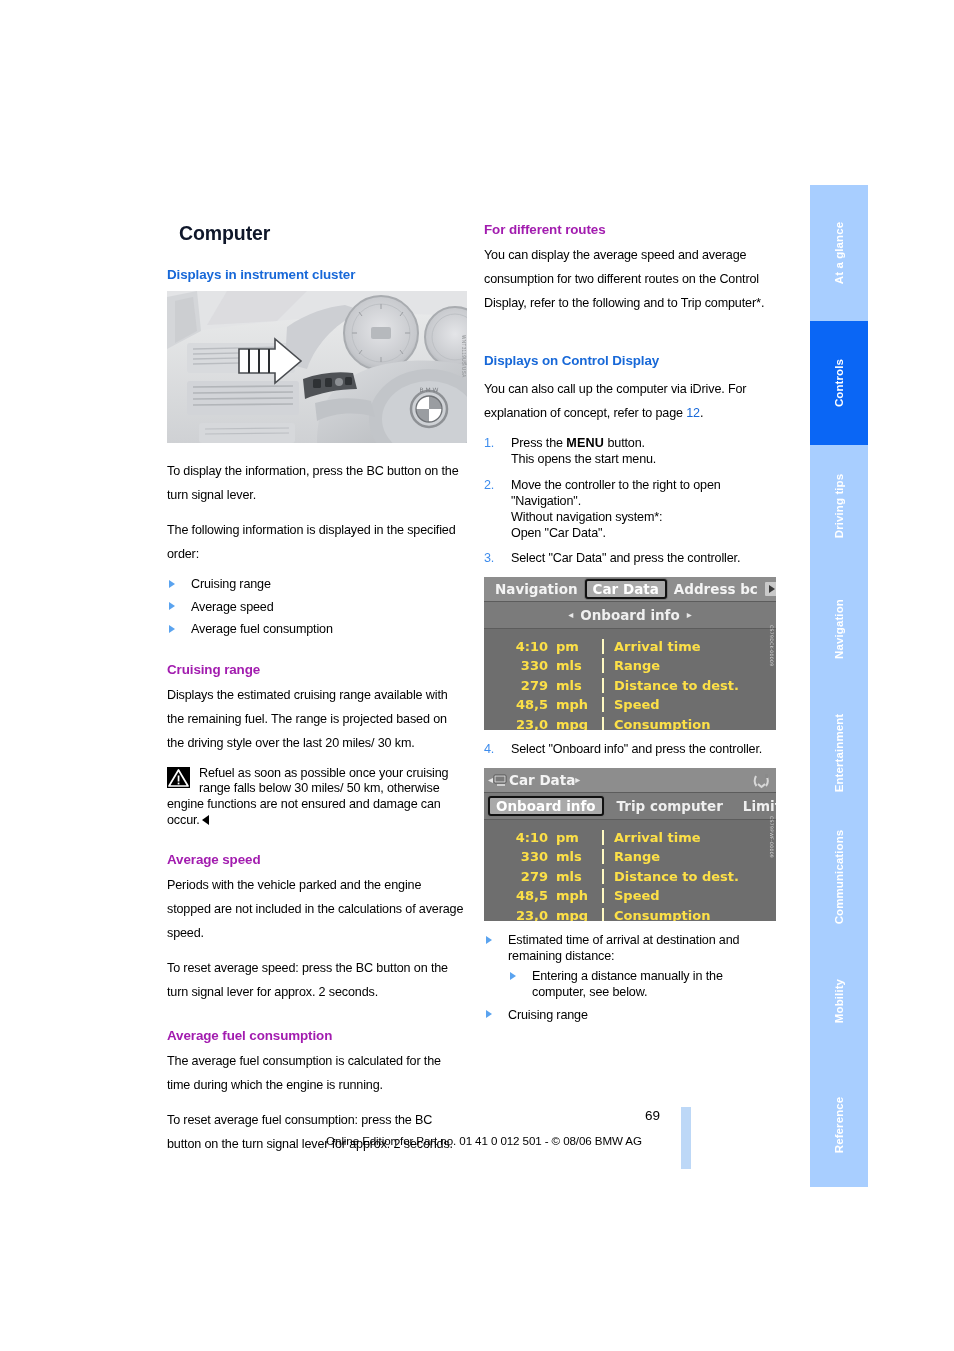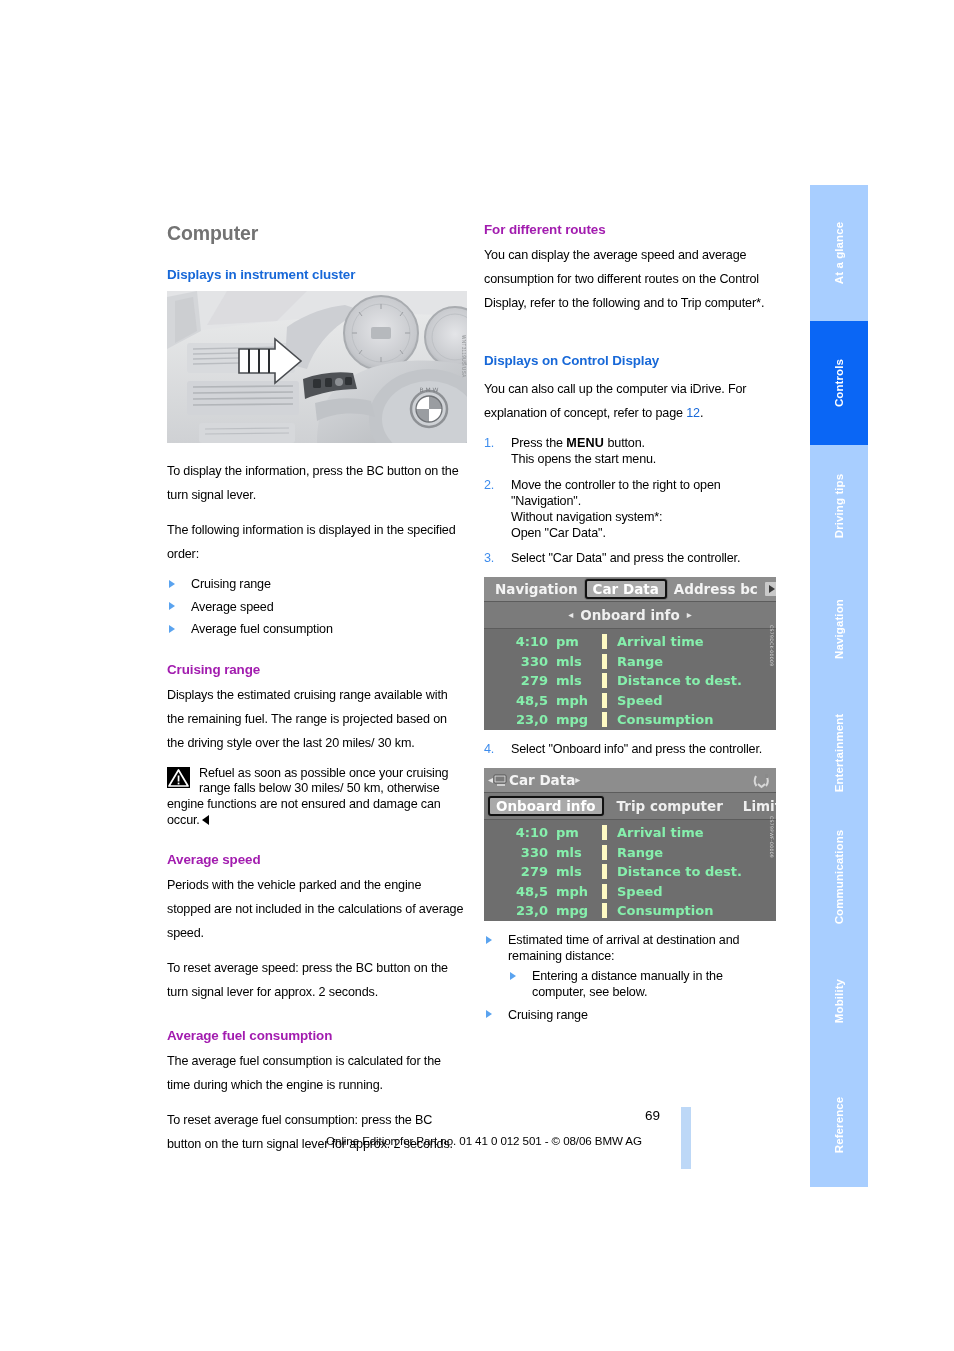--- a/index.html
+++ b/index.html
@@ -30,22 +30,22 @@
   .col-right {
     position: absolute;
     left: 484px;
     top: 222px;
     width: 292px;
   }
 
   h1.chapter-title {
     font-size: 19.5px;
     font-weight: bold;
-    color: #737373;
-    margin: 0 0 22px 0;
+    color: #0f172a;
+    margin: 0 0 22px 12px;
     letter-spacing: -0.1px;
   }
   h2.section-head {
     font-size: 13.4px;
     font-weight: bold;
     color: #1768d8;
     margin: 0 0 9px 0;
     letter-spacing: -0.1px;
   }
   h3.sub-head {
@@ -233,40 +233,40 @@
   .arrow-s {
     font-size: 10px;
     color: #e8e8e8;
     line-height: 1;
   }
   .id-rows {
     padding: 5px 0 0 0;
   }
   .id-row {
     display: flex;
-    align-items: flex-start;
+    align-items: flex-end;
     height: 19.5px;
-    color: #86efac;
+    color: #fde047;
     font-size: 13px;
     font-weight: bold;
   }
   .id-row .v {
     width: 72px;
     text-align: right;
     padding-right: 8px;
     box-sizing: border-box;
   }
   .id-row .u {
     width: 46px;
     text-align: left;
   }
   .id-row .l {
     flex: 1;
     padding-left: 10px;
-    border-left: 5px solid #fef9c3;
+    border-left: 2px solid #fef9c3;
     box-sizing: border-box;
   }
   .id-nav-icon {
     display: inline-block;
     width: 16px; height: 13px;
   }
   .id-corner {
     margin-left: auto;
     display: flex;
     align-items: center;

